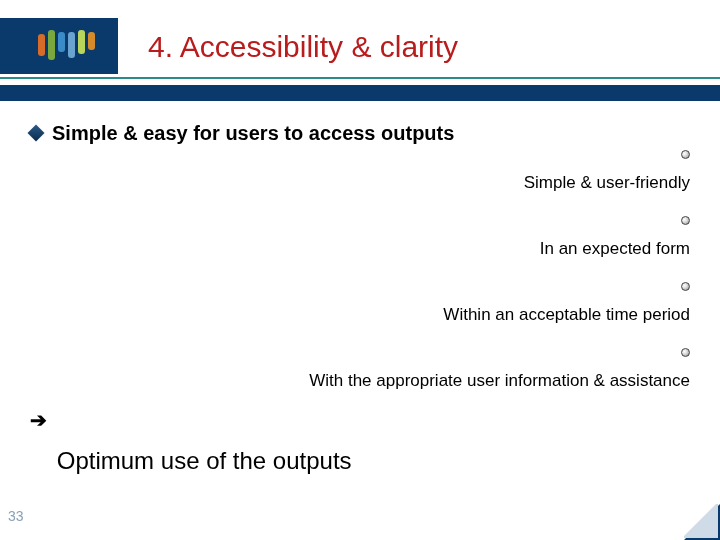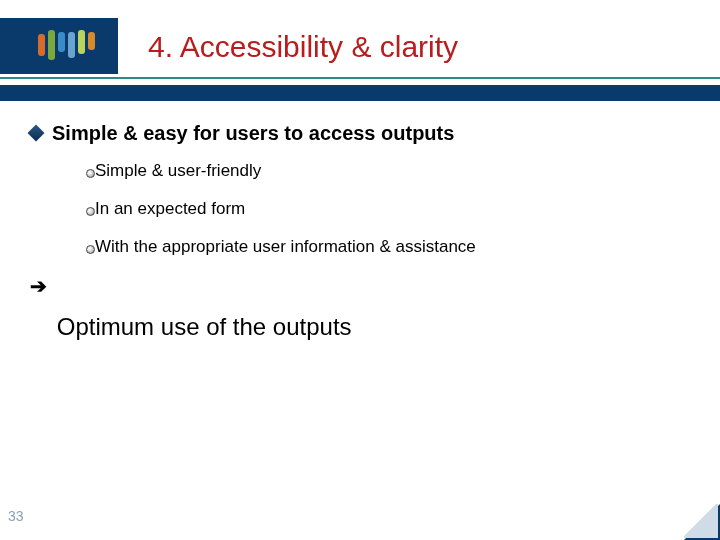--- a/index.html
+++ b/index.html
@@ -62,42 +62,43 @@
   .content {
     position: absolute;
     left: 30px;
     top: 122px;
     width: 660px;
   }
   .main-bullet {
     display: flex;
     align-items: flex-start;
     gap: 10px;
-    margin-bottom: 16px;
   }
   .diamond {
     width: 12px;
     height: 12px;
     transform: rotate(45deg);
     background: linear-gradient(135deg, #2a5a8a 0%, #0a2a4a 100%);
     margin-top: 5px;
     flex-shrink: 0;
   }
   .main-text {
     font-size: 20px;
     font-weight: bold;
     color: #000;
   }
   .sub-list {
     margin-left: 56px;
   }
   .sub-bullet {
     display: flex;
-    align-items: center;
+    align-items: flex-end;
+    gap: 14px;
     margin-bottom: 18px;
+    flex-direction: column;
   }
   .circ {
     width: 9px;
     height: 9px;
     border-radius: 50%;
     border: 1px solid #444;
     background: radial-gradient(circle at 35% 35%, #fff 0%, #ddd 40%, #888 100%);
     margin-top: 5px;
     flex-shrink: 0;
   }
@@ -181,20 +182,24 @@
     <div class="sub-bullet">
       <div class="circ"></div>
       <div class="sub-text">Simple &amp; user-friendly</div>
     </div>
     <div class="sub-bullet">
       <div class="circ"></div>
       <div class="sub-text">In an expected form</div>
     </div>
     <div class="sub-bullet">
       <div class="circ"></div>
+      <div class="sub-text">Within an acceptable time period</div>
+    </div>
+    <div class="sub-bullet">
+      <div class="circ"></div>
       <div class="sub-text">With the appropriate user information &amp; assistance</div>
     </div>
   </div>
   <div class="arrow-row">
     <div class="arrow">➔</div>
     <div class="arrow-text">Optimum use of the outputs</div>
   </div>
 </div>
 
 <div class="slide-num">33</div>

